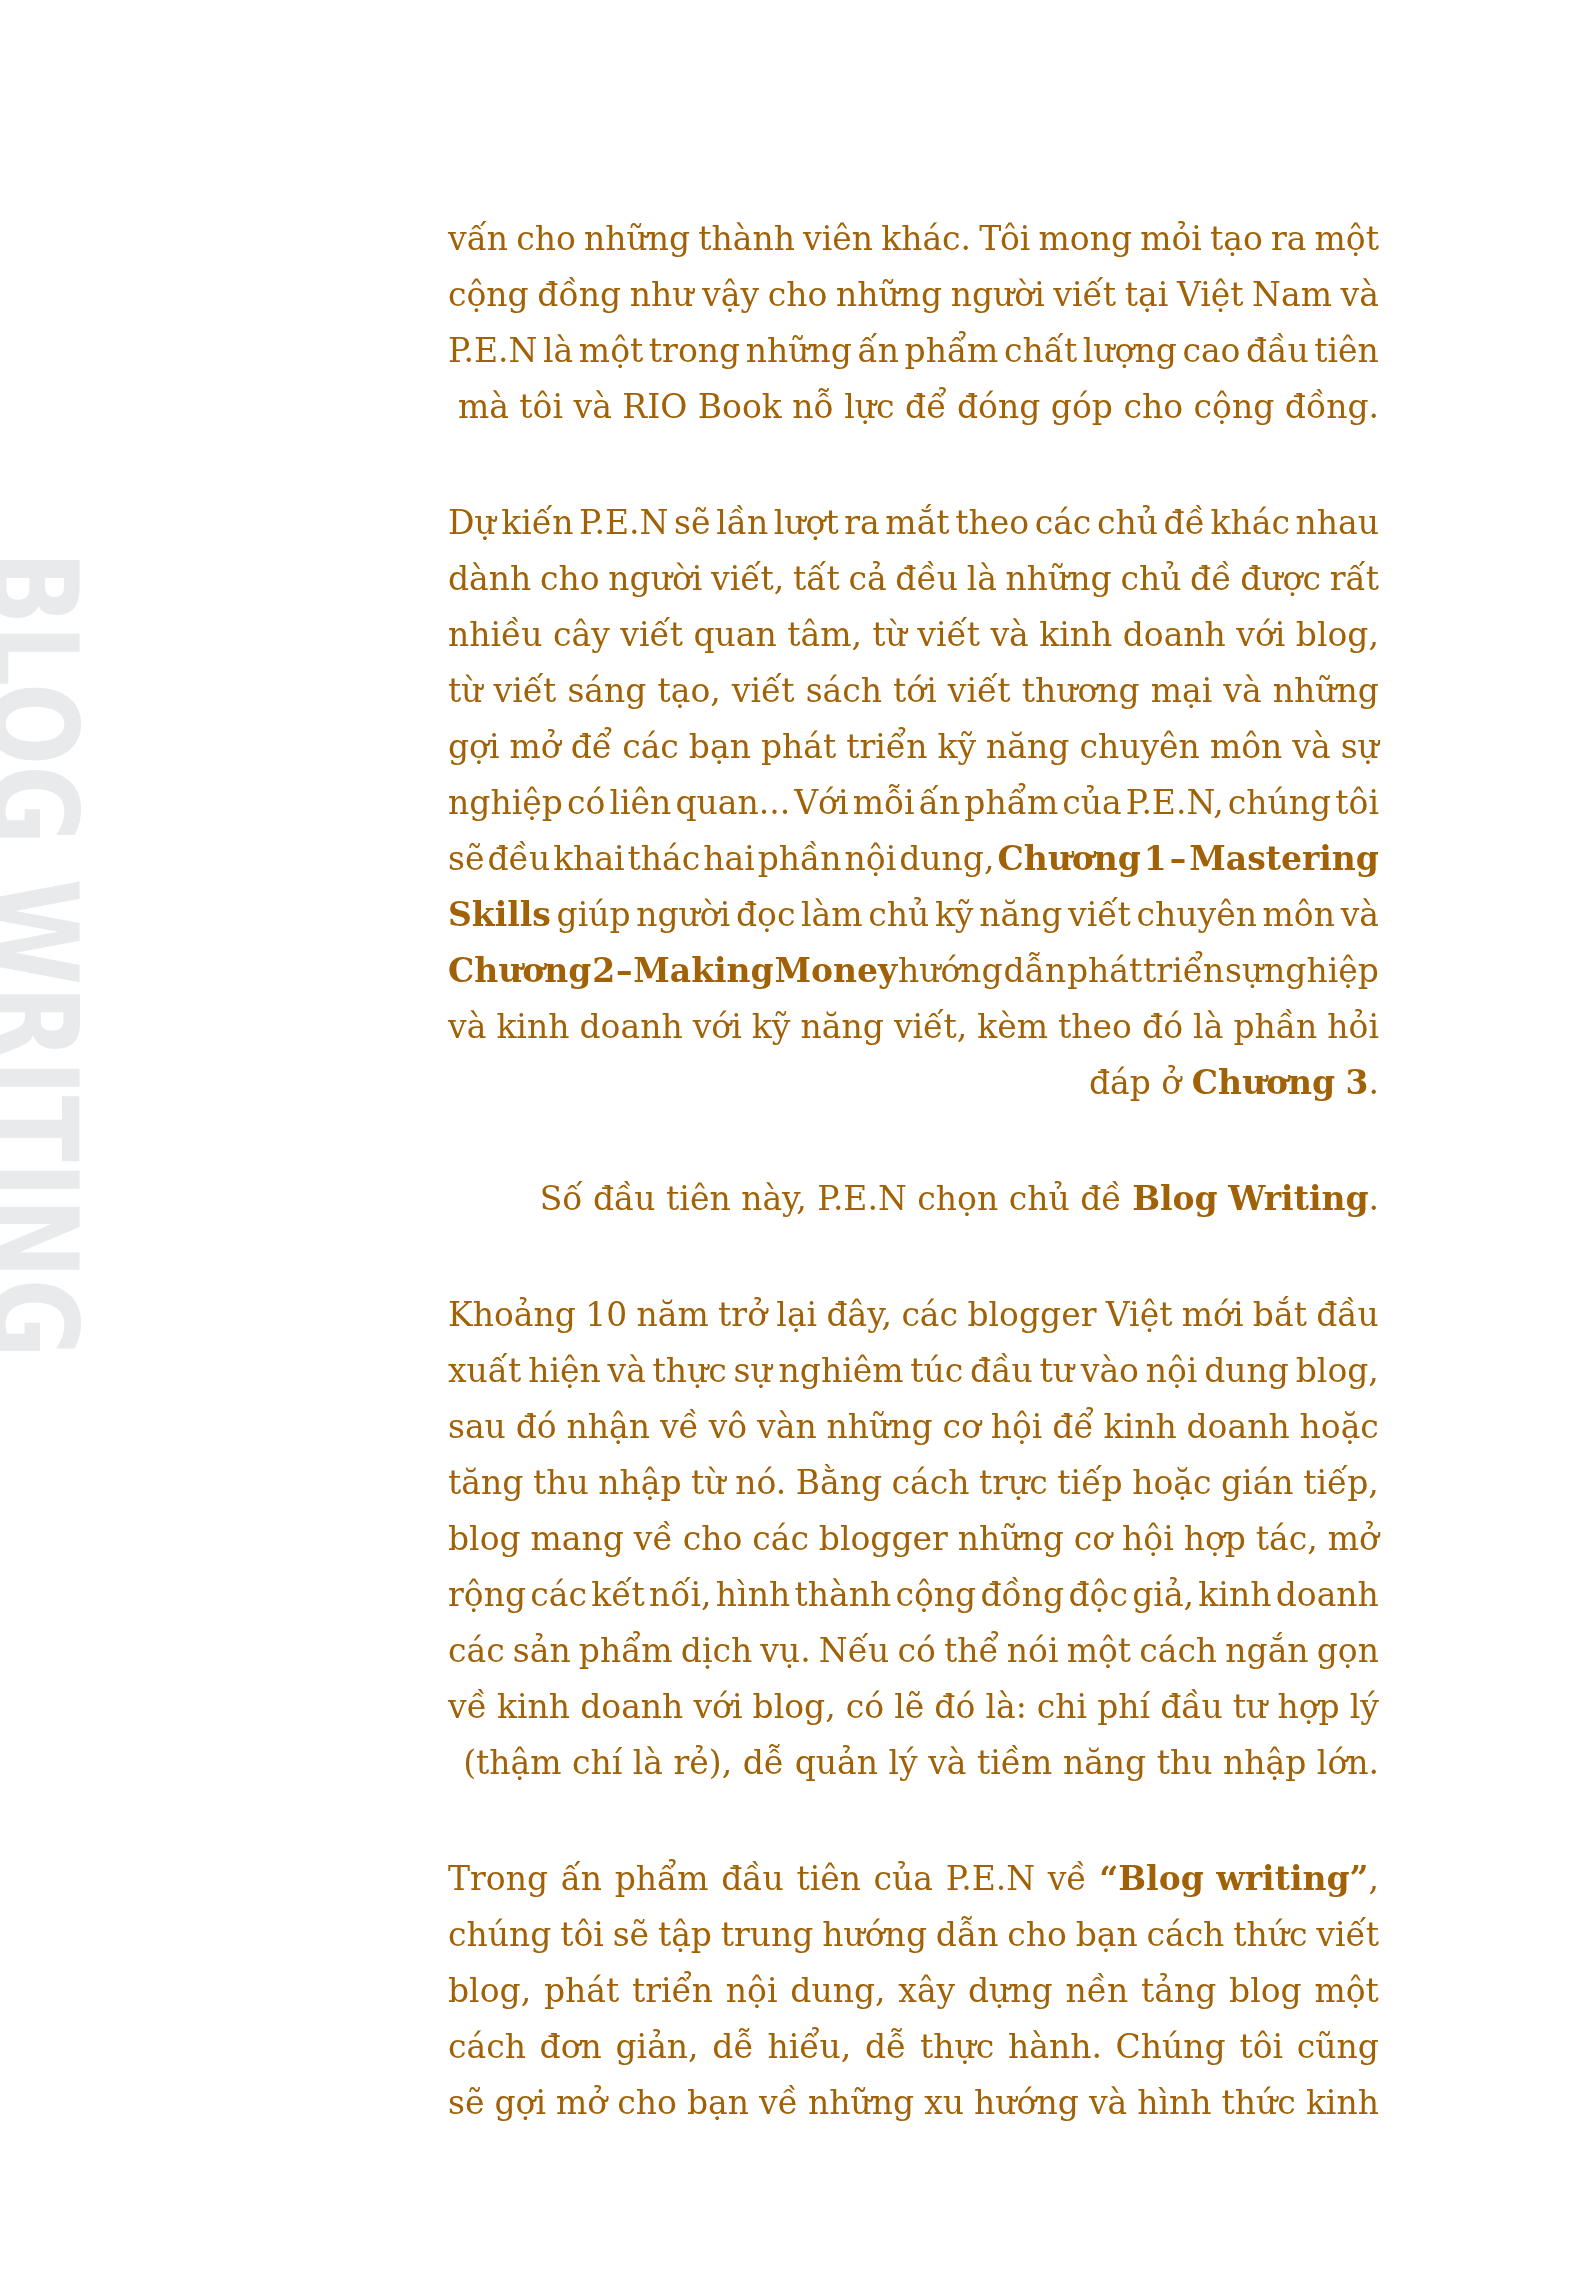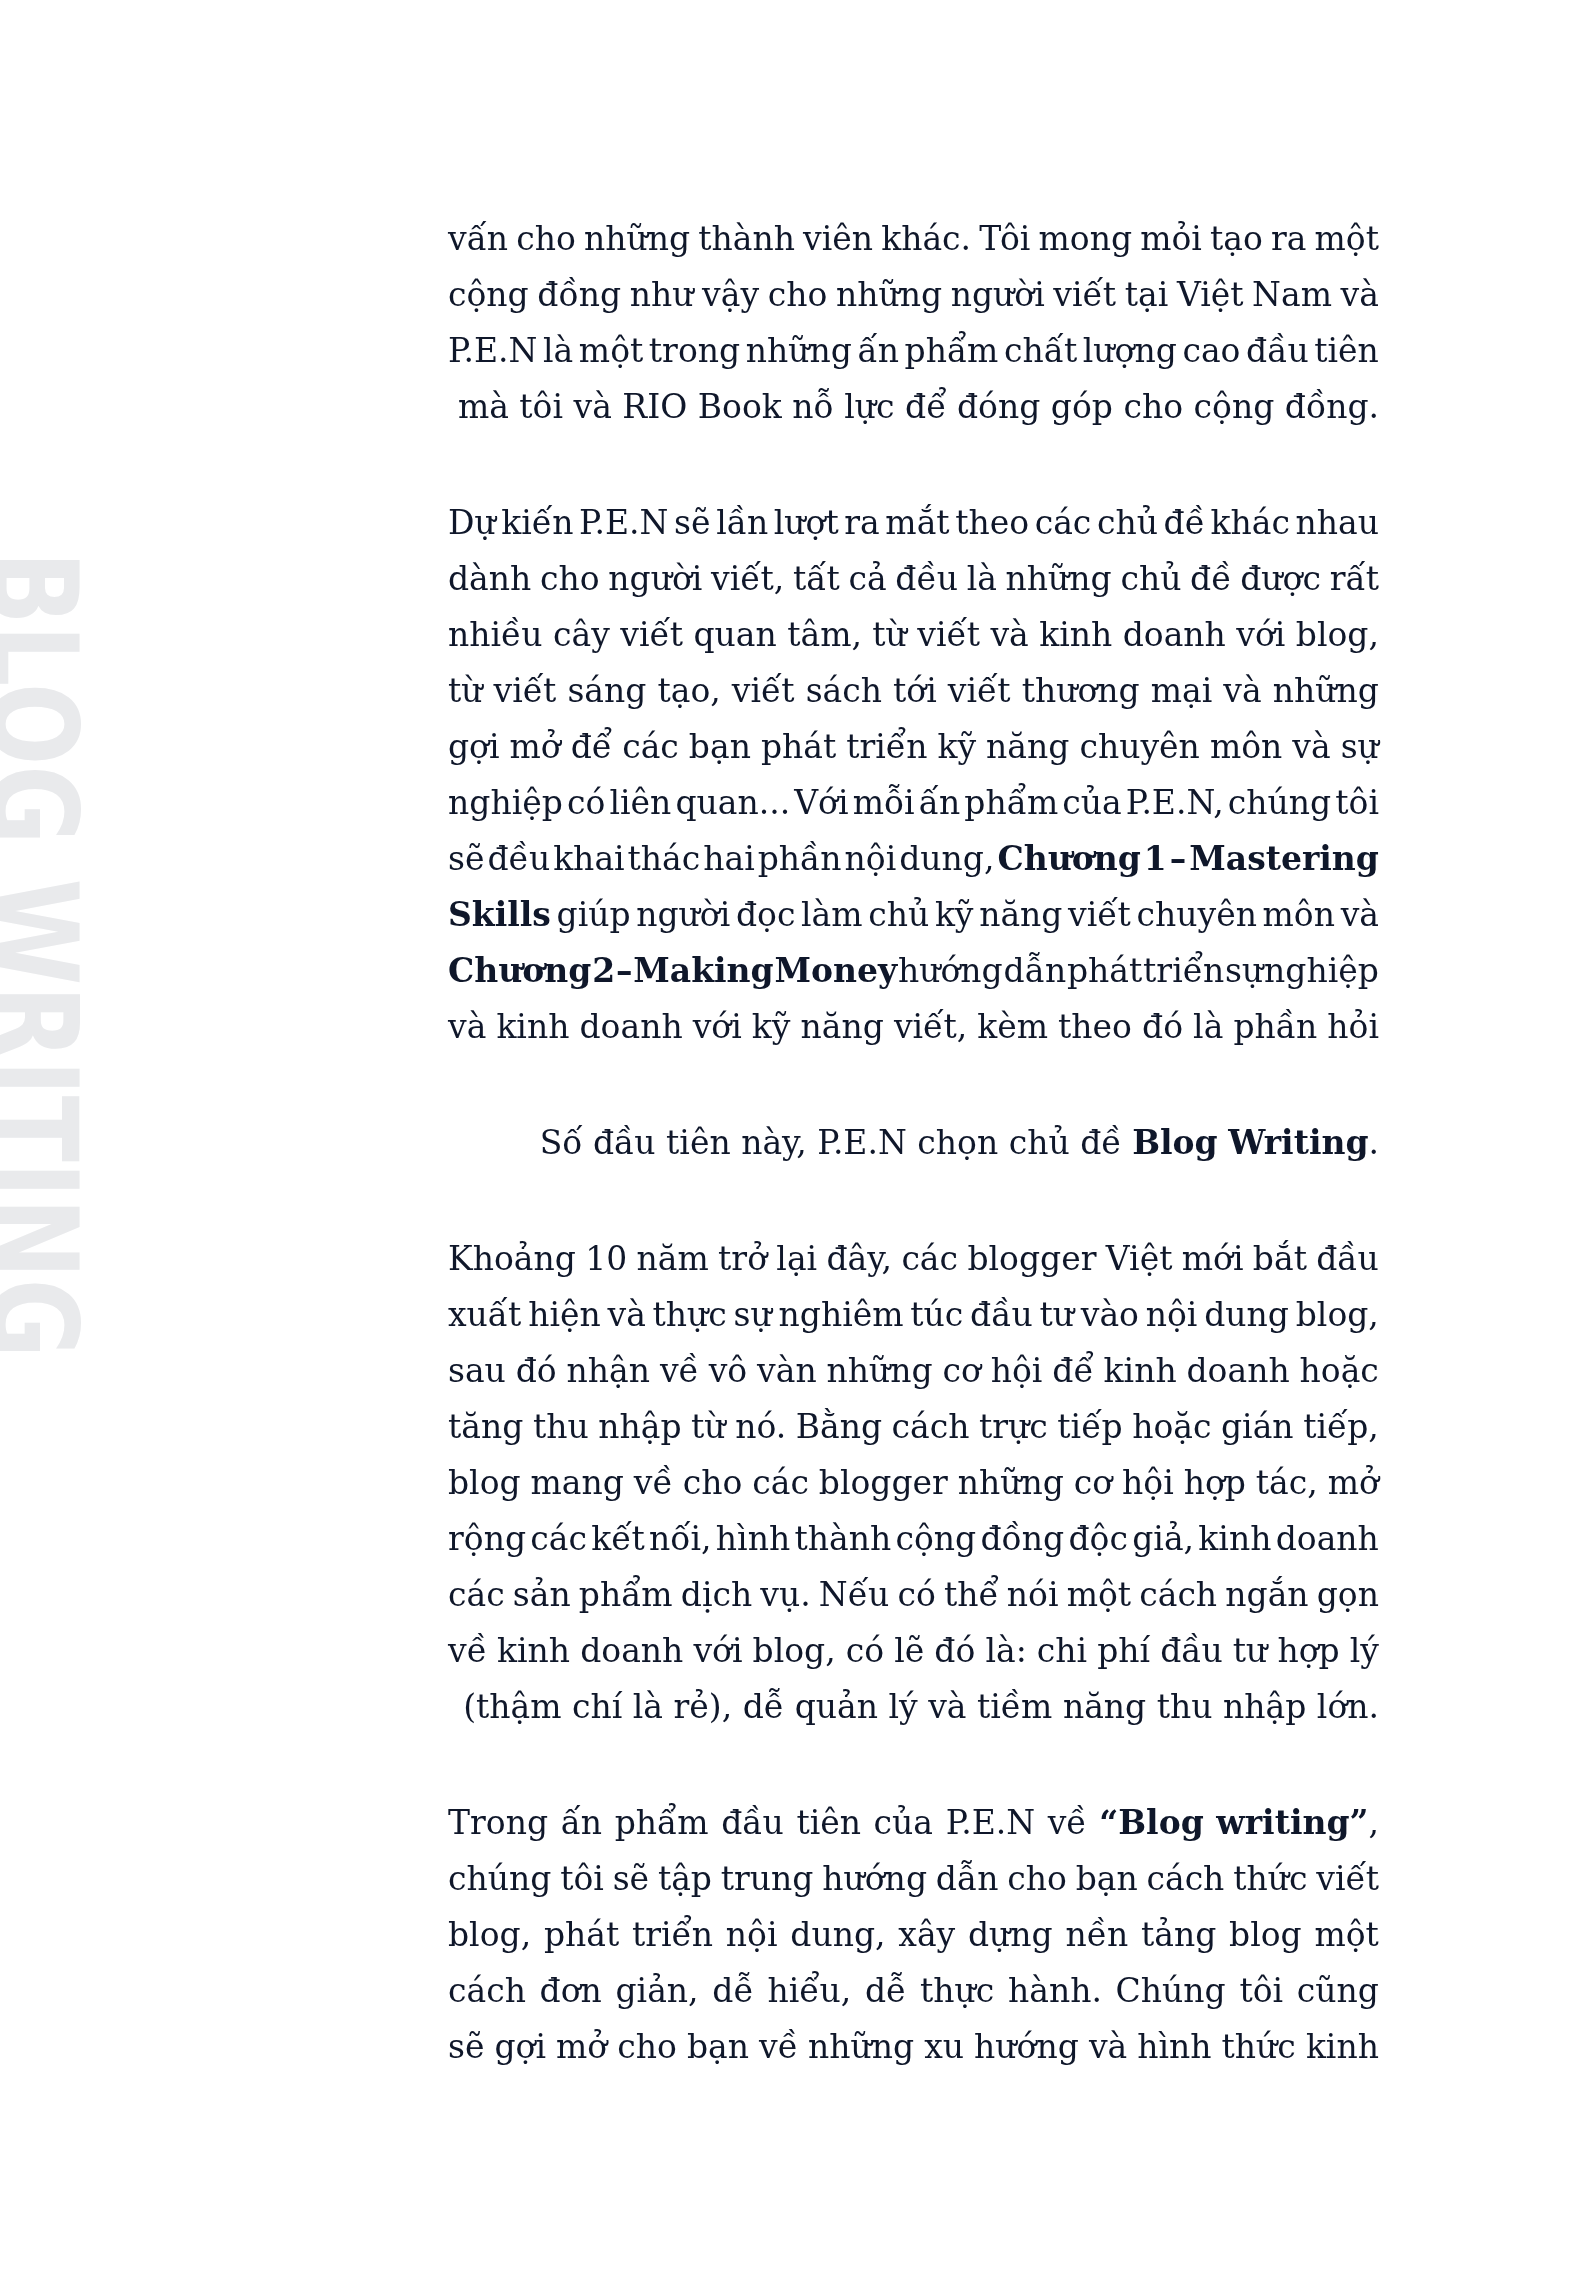--- a/index.html
+++ b/index.html
@@ -66,38 +66,39 @@
     font-weight: 700;
   }
   .w { display: inline-block; }
   .line.last .w { display: inline; }
 </style>
 </head>
 <body>
 
 <div class="page" style="background: rgb(255, 255, 255);">
   <div class="watermark" style="color: rgb(233, 234, 236);">BLOG WRITING</div>
-  <main class="text-column" style="color: #0f172a;">
+  <main class="text-column" style="color: #a16207;">
       <div class="paragraph">
         <div class="line"><span class="w"><span>vấn</span></span><span class="w"><span>cho</span></span><span class="w"><span>những</span></span><span class="w"><span>thành</span></span><span class="w"><span>viên</span></span><span class="w"><span>khác.</span></span><span class="w"><span>Tôi</span></span><span class="w"><span>mong</span></span><span class="w"><span>mỏi</span></span><span class="w"><span>tạo</span></span><span class="w"><span>ra</span></span><span class="w"><span>một</span></span></div>
         <div class="line"><span class="w"><span>cộng</span></span><span class="w"><span>đồng</span></span><span class="w"><span>như</span></span><span class="w"><span>vậy</span></span><span class="w"><span>cho</span></span><span class="w"><span>những</span></span><span class="w"><span>người</span></span><span class="w"><span>viết</span></span><span class="w"><span>tại</span></span><span class="w"><span>Việt</span></span><span class="w"><span>Nam</span></span><span class="w"><span>và</span></span></div>
         <div class="line"><span class="w"><span>P.E.N</span></span><span class="w"><span>là</span></span><span class="w"><span>một</span></span><span class="w"><span>trong</span></span><span class="w"><span>những</span></span><span class="w"><span>ấn</span></span><span class="w"><span>phẩm</span></span><span class="w"><span>chất</span></span><span class="w"><span>lượng</span></span><span class="w"><span>cao</span></span><span class="w"><span>đầu</span></span><span class="w"><span>tiên</span></span></div>
         <div class="line last"><span class="w"><span>mà</span></span> <span class="w"><span>tôi</span></span> <span class="w"><span>và</span></span> <span class="w"><span>RIO</span></span> <span class="w"><span>Book</span></span> <span class="w"><span>nỗ</span></span> <span class="w"><span>lực</span></span> <span class="w"><span>để</span></span> <span class="w"><span>đóng</span></span> <span class="w"><span>góp</span></span> <span class="w"><span>cho</span></span> <span class="w"><span>cộng</span></span> <span class="w"><span>đồng.</span></span></div>
       </div>
       <div class="paragraph">
         <div class="line"><span class="w"><span>Dự</span></span><span class="w"><span>kiến</span></span><span class="w"><span>P.E.N</span></span><span class="w"><span>sẽ</span></span><span class="w"><span>lần</span></span><span class="w"><span>lượt</span></span><span class="w"><span>ra</span></span><span class="w"><span>mắt</span></span><span class="w"><span>theo</span></span><span class="w"><span>các</span></span><span class="w"><span>chủ</span></span><span class="w"><span>đề</span></span><span class="w"><span>khác</span></span><span class="w"><span>nhau</span></span></div>
         <div class="line"><span class="w"><span>dành</span></span><span class="w"><span>cho</span></span><span class="w"><span>người</span></span><span class="w"><span>viết,</span></span><span class="w"><span>tất</span></span><span class="w"><span>cả</span></span><span class="w"><span>đều</span></span><span class="w"><span>là</span></span><span class="w"><span>những</span></span><span class="w"><span>chủ</span></span><span class="w"><span>đề</span></span><span class="w"><span>được</span></span><span class="w"><span>rất</span></span></div>
         <div class="line"><span class="w"><span>nhiều</span></span><span class="w"><span>cây</span></span><span class="w"><span>viết</span></span><span class="w"><span>quan</span></span><span class="w"><span>tâm,</span></span><span class="w"><span>từ</span></span><span class="w"><span>viết</span></span><span class="w"><span>và</span></span><span class="w"><span>kinh</span></span><span class="w"><span>doanh</span></span><span class="w"><span>với</span></span><span class="w"><span>blog,</span></span></div>
         <div class="line"><span class="w"><span>từ</span></span><span class="w"><span>viết</span></span><span class="w"><span>sáng</span></span><span class="w"><span>tạo,</span></span><span class="w"><span>viết</span></span><span class="w"><span>sách</span></span><span class="w"><span>tới</span></span><span class="w"><span>viết</span></span><span class="w"><span>thương</span></span><span class="w"><span>mại</span></span><span class="w"><span>và</span></span><span class="w"><span>những</span></span></div>
         <div class="line"><span class="w"><span>gợi</span></span><span class="w"><span>mở</span></span><span class="w"><span>để</span></span><span class="w"><span>các</span></span><span class="w"><span>bạn</span></span><span class="w"><span>phát</span></span><span class="w"><span>triển</span></span><span class="w"><span>kỹ</span></span><span class="w"><span>năng</span></span><span class="w"><span>chuyên</span></span><span class="w"><span>môn</span></span><span class="w"><span>và</span></span><span class="w"><span>sự</span></span></div>
         <div class="line"><span class="w"><span>nghiệp</span></span><span class="w"><span>có</span></span><span class="w"><span>liên</span></span><span class="w"><span>quan...</span></span><span class="w"><span>Với</span></span><span class="w"><span>mỗi</span></span><span class="w"><span>ấn</span></span><span class="w"><span>phẩm</span></span><span class="w"><span>của</span></span><span class="w"><span>P.E.N,</span></span><span class="w"><span>chúng</span></span><span class="w"><span>tôi</span></span></div>
         <div class="line"><span class="w"><span>sẽ</span></span><span class="w"><span>đều</span></span><span class="w"><span>khai</span></span><span class="w"><span>thác</span></span><span class="w"><span>hai</span></span><span class="w"><span>phần</span></span><span class="w"><span>nội</span></span><span class="w"><span>dung,</span></span><span class="w"><strong>Chương</strong></span><span class="w"><strong>1</strong></span><span class="w"><strong>–</strong></span><span class="w"><strong>Mastering</strong></span></div>
         <div class="line"><span class="w"><strong>Skills</strong></span><span class="w"><span>giúp</span></span><span class="w"><span>người</span></span><span class="w"><span>đọc</span></span><span class="w"><span>làm</span></span><span class="w"><span>chủ</span></span><span class="w"><span>kỹ</span></span><span class="w"><span>năng</span></span><span class="w"><span>viết</span></span><span class="w"><span>chuyên</span></span><span class="w"><span>môn</span></span><span class="w"><span>và</span></span></div>
         <div class="line"><span class="w"><strong>Chương</strong></span><span class="w"><strong>2</strong></span><span class="w"><strong>–</strong></span><span class="w"><strong>Making</strong></span><span class="w"><strong>Money</strong></span><span class="w"><span>hướng</span></span><span class="w"><span>dẫn</span></span><span class="w"><span>phát</span></span><span class="w"><span>triển</span></span><span class="w"><span>sự</span></span><span class="w"><span>nghiệp</span></span></div>
         <div class="line"><span class="w"><span>và</span></span><span class="w"><span>kinh</span></span><span class="w"><span>doanh</span></span><span class="w"><span>với</span></span><span class="w"><span>kỹ</span></span><span class="w"><span>năng</span></span><span class="w"><span>viết,</span></span><span class="w"><span>kèm</span></span><span class="w"><span>theo</span></span><span class="w"><span>đó</span></span><span class="w"><span>là</span></span><span class="w"><span>phần</span></span><span class="w"><span>hỏi</span></span></div>
+        <div class="line last"><span class="w"><span>đáp</span></span> <span class="w"><span>ở</span></span> <span class="w"><strong>Chương</strong></span> <span class="w"><strong>3</strong><span>.</span></span></div>
       </div>
       <div class="paragraph">
         <div class="line last"><span class="w"><span>Số</span></span> <span class="w"><span>đầu</span></span> <span class="w"><span>tiên</span></span> <span class="w"><span>này,</span></span> <span class="w"><span>P.E.N</span></span> <span class="w"><span>chọn</span></span> <span class="w"><span>chủ</span></span> <span class="w"><span>đề</span></span> <span class="w"><strong>Blog</strong></span> <span class="w"><strong>Writing</strong><span>.</span></span></div>
       </div>
       <div class="paragraph">
         <div class="line"><span class="w"><span>Khoảng</span></span><span class="w"><span>10</span></span><span class="w"><span>năm</span></span><span class="w"><span>trở</span></span><span class="w"><span>lại</span></span><span class="w"><span>đây,</span></span><span class="w"><span>các</span></span><span class="w"><span>blogger</span></span><span class="w"><span>Việt</span></span><span class="w"><span>mới</span></span><span class="w"><span>bắt</span></span><span class="w"><span>đầu</span></span></div>
         <div class="line"><span class="w"><span>xuất</span></span><span class="w"><span>hiện</span></span><span class="w"><span>và</span></span><span class="w"><span>thực</span></span><span class="w"><span>sự</span></span><span class="w"><span>nghiêm</span></span><span class="w"><span>túc</span></span><span class="w"><span>đầu</span></span><span class="w"><span>tư</span></span><span class="w"><span>vào</span></span><span class="w"><span>nội</span></span><span class="w"><span>dung</span></span><span class="w"><span>blog,</span></span></div>
         <div class="line"><span class="w"><span>sau</span></span><span class="w"><span>đó</span></span><span class="w"><span>nhận</span></span><span class="w"><span>về</span></span><span class="w"><span>vô</span></span><span class="w"><span>vàn</span></span><span class="w"><span>những</span></span><span class="w"><span>cơ</span></span><span class="w"><span>hội</span></span><span class="w"><span>để</span></span><span class="w"><span>kinh</span></span><span class="w"><span>doanh</span></span><span class="w"><span>hoặc</span></span></div>
         <div class="line"><span class="w"><span>tăng</span></span><span class="w"><span>thu</span></span><span class="w"><span>nhập</span></span><span class="w"><span>từ</span></span><span class="w"><span>nó.</span></span><span class="w"><span>Bằng</span></span><span class="w"><span>cách</span></span><span class="w"><span>trực</span></span><span class="w"><span>tiếp</span></span><span class="w"><span>hoặc</span></span><span class="w"><span>gián</span></span><span class="w"><span>tiếp,</span></span></div>
         <div class="line"><span class="w"><span>blog</span></span><span class="w"><span>mang</span></span><span class="w"><span>về</span></span><span class="w"><span>cho</span></span><span class="w"><span>các</span></span><span class="w"><span>blogger</span></span><span class="w"><span>những</span></span><span class="w"><span>cơ</span></span><span class="w"><span>hội</span></span><span class="w"><span>hợp</span></span><span class="w"><span>tác,</span></span><span class="w"><span>mở</span></span></div>

